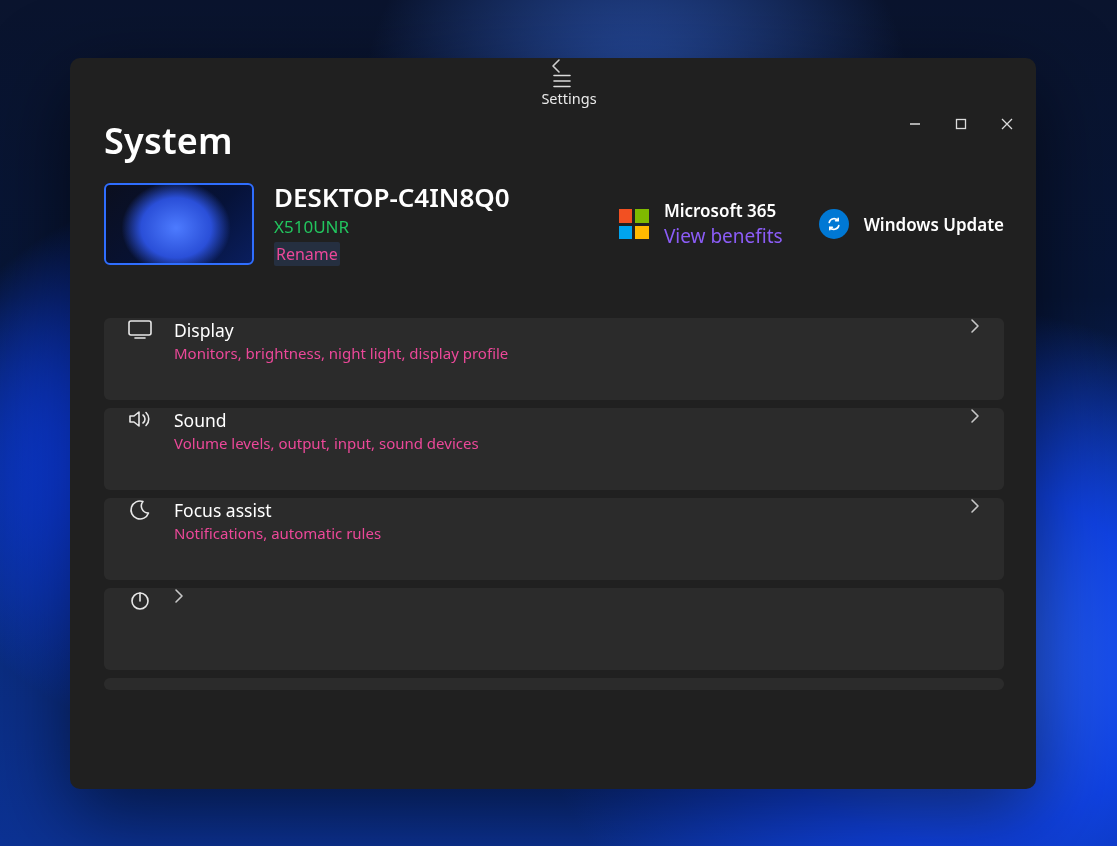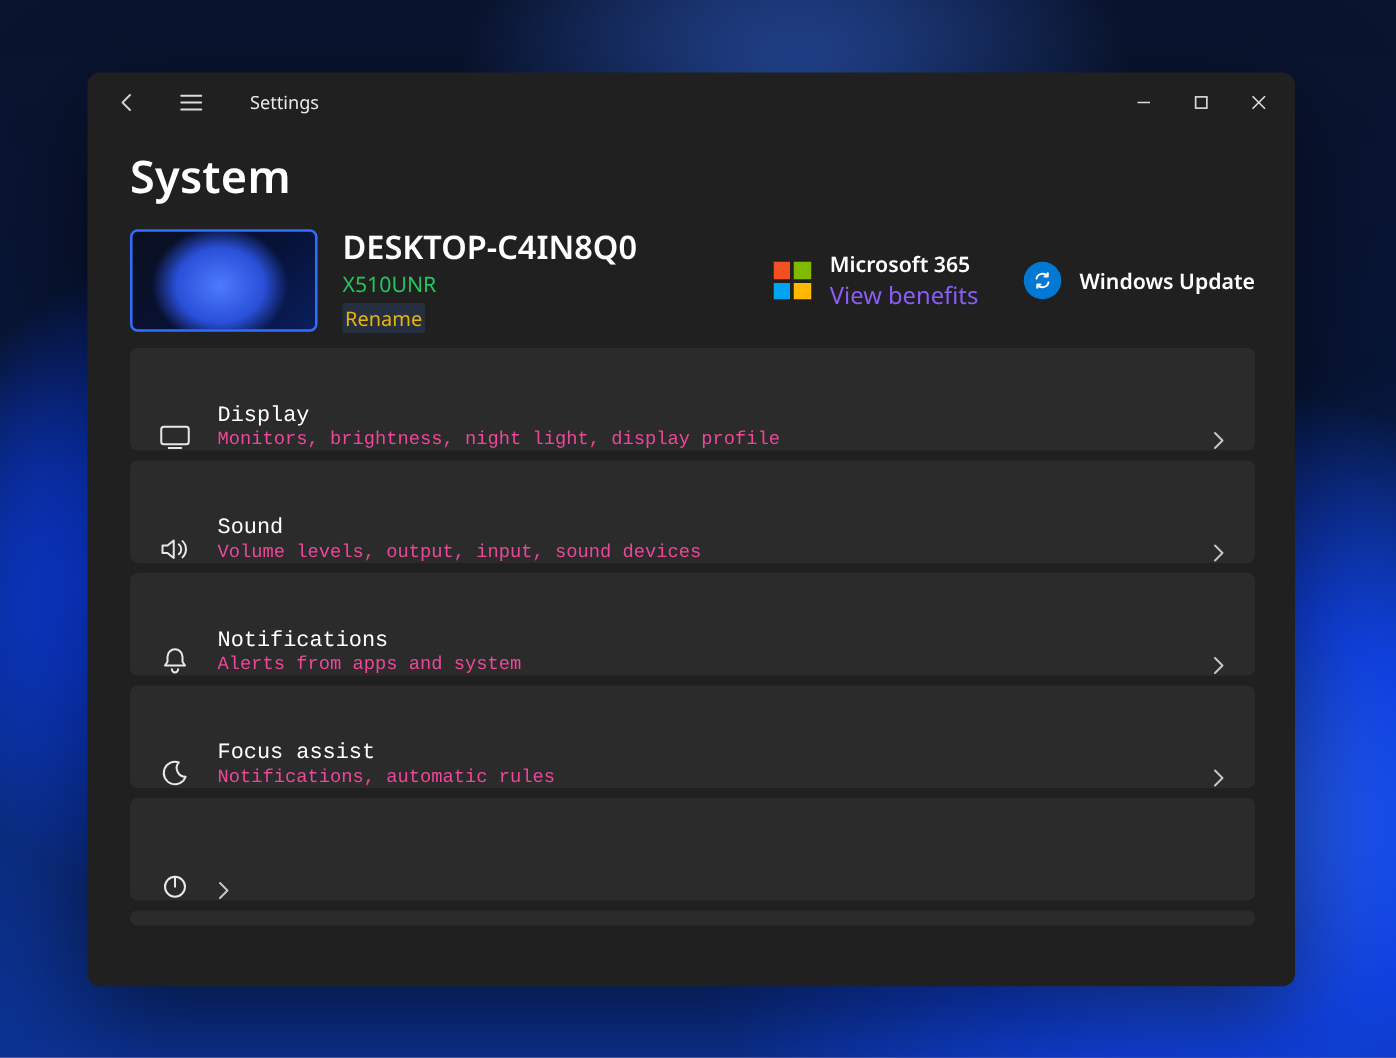--- a/index.html
+++ b/index.html
@@ -13,64 +13,63 @@
     linear-gradient(180deg, #0a142e 0%, #071536 35%, #0a2b7a 70%, #0c3294 100%);
   overflow: hidden; position: relative;
 }
 .window {
   position: absolute; left: 70px; top: 58px; width: 966px; height: 731px;
   background: #202020; border-radius: 10px;
   box-shadow: 0 25px 80px rgba(0,0,0,.55);
   color: #fff; overflow: hidden;
 }
 .titlebar {
-  height: 48px; display: flex; align-items: center; padding: 0 6px 0 14px;
+  height: 48px; display: flex; align-items: center; padding: 0 6px 0 14px; flex-direction: column;
 }
 .tb-btn { width: 46px; height: 32px; display: flex; align-items: center; justify-content: center;
   color: #cfcfcf; border-radius: 4px; cursor: pointer; }
 .back-btn { width: 36px; }
 .ham-btn { margin-left: 10px; }
 .app-title { margin-left: 24px; font-size: 14.5px; color: #eaeaea; }
 .win-ctrls { margin-left: auto; display: flex; }
 .content { position: absolute; left: 34px; right: 0; top: 58px; bottom: 0; overflow: hidden; }
 .page-title { font-size: 36px; font-weight: 600; letter-spacing: .2px; margin-bottom: 24px; }
 .scrollwrap { position: absolute; left: 0; right: 10px; top: 66px; bottom: 0; overflow-y: auto; padding-right: 22px; }
 .scrollwrap::-webkit-scrollbar { width: 4px; }
 .scrollwrap::-webkit-scrollbar-track { background: transparent; }
 .scrollwrap::-webkit-scrollbar-thumb { background: #8a8a8a; border-radius: 2px; }
 
-.hero { display: flex; align-items: center; gap: 20px; margin-bottom: 12px; }
+.hero { display: flex; align-items: center; gap: 20px; margin-bottom: 52px; }
 .thumb {
   width: 150px; height: 82px; border-radius: 6px;
   border: 2px solid #2f6eff;
   background:
     radial-gradient(ellipse 70px 60px at 48% 55%, #4d7bff 0%, #2a4fd8 50%, rgba(0,0,0,0) 78%),
     linear-gradient(135deg, #0b0f1f 0%, #061238 60%, #0a1e5e 100%);
 }
 .pcname { font-size: 26px; font-weight: 600; line-height: 1.2; }
 .model { font-size: 17px; color: #22c55e; margin-top: 2px; }
-.rename { display: inline-block; margin-top: 4px; font-size: 16px; color: #eab308;
+.rename { display: inline-block; margin-top: 4px; font-size: 16px; color: #ec4899;
   background: rgba(60,115,210,.18); padding: 1px 2px; border-radius: 2px; cursor: pointer; }
 
 .hero-cards { margin-left: auto; display: flex; gap: 36px; align-items: center; }
 .card { display: flex; align-items: center; gap: 15px; }
 .card .txt .ttl { font-size: 17px; font-weight: 600; }
 .card .txt .sub { font-size: 19px; color: #8b5cf6; margin-top: 1px; }
 .mslogo { width: 30px; height: 30px; display: grid; grid-template: 1fr 1fr / 1fr 1fr; gap: 3px; }
 .mslogo span:nth-child(1){background:#f25022} .mslogo span:nth-child(2){background:#7fba00}
 .mslogo span:nth-child(3){background:#00a4ef} .mslogo span:nth-child(4){background:#ffb900}
 .wu-icon { width: 30px; height: 30px; border-radius: 50%; background: #0078d4;
   display: flex; align-items: center; justify-content: center; }
 
 .rows { display: flex; flex-direction: column; gap: 8px; }
 .row {
   background: #2b2b2b; border-radius: 6px; height: 82px;
-  display: flex; align-items: flex-end; padding: 0 24px 0 20px;
+  display: flex; align-items: flex-start; padding: 0 24px 0 20px;
   cursor: pointer;
-  font-family: Liberation Mono, monospace;
 }
 .row .ic { width: 32px; display: flex; justify-content: center; color: #e8e8e8; margin-right: 18px; }
 .row .main { flex: 1; }
 .row .rtitle { font-size: 17.5px; font-weight: 400; }
 .row .rsub { font-size: 15px; color: #ec4899; margin-top: 1px; }
 .row .chev { color: #c7c7c7; }
 .row.peek { height: 12px; padding: 0; }
 svg { display: block; }
 </style>
 </head>
@@ -179,37 +178,20 @@
             <div class="rtitle">Sound</div>
             <div class="rsub">Volume levels, output, input, sound devices</div>
           </div>
           <div class="chev">
             <svg width="10" height="16" viewBox="0 0 10 16">
                 <path d="M2 2l6 6-6 6" stroke="#c7c7c7" stroke-width="1.6" fill="none" stroke-linecap="round" stroke-linejoin="round"></path>
               </svg>
           </div>
         </div>
 
-        <div class="row">
-          <div class="ic">
-            <svg width="24" height="24" viewBox="0 0 24 24">
-              <path d="M12 3a6 6 0 0 0-6 6v4l-2 3h16l-2-3V9a6 6 0 0 0-6-6z" stroke="#e8e8e8" stroke-width="1.6" fill="none" stroke-linejoin="round"></path>
-              <path d="M9.5 19a2.5 2.5 0 0 0 5 0" stroke="#e8e8e8" stroke-width="1.6" fill="none" stroke-linecap="round"></path>
-            </svg>
-          </div>
-          <div class="main">
-            <div class="rtitle">Notifications</div>
-            <div class="rsub">Alerts from apps and system</div>
-          </div>
-          <div class="chev">
-            <svg width="10" height="16" viewBox="0 0 10 16">
-                <path d="M2 2l6 6-6 6" stroke="#c7c7c7" stroke-width="1.6" fill="none" stroke-linecap="round" stroke-linejoin="round"></path>
-              </svg>
-          </div>
-        </div>
 
         <div class="row">
           <div class="ic">
             <svg width="24" height="24" viewBox="0 0 24 24">
               <path d="M15 3.5A9 9 0 1 0 20.5 15 7 7 0 0 1 15 3.5z" stroke="#e8e8e8" stroke-width="1.6" fill="none" stroke-linejoin="round"></path>
             </svg>
           </div>
           <div class="main">
             <div class="rtitle">Focus assist</div>
             <div class="rsub">Notifications, automatic rules</div>

